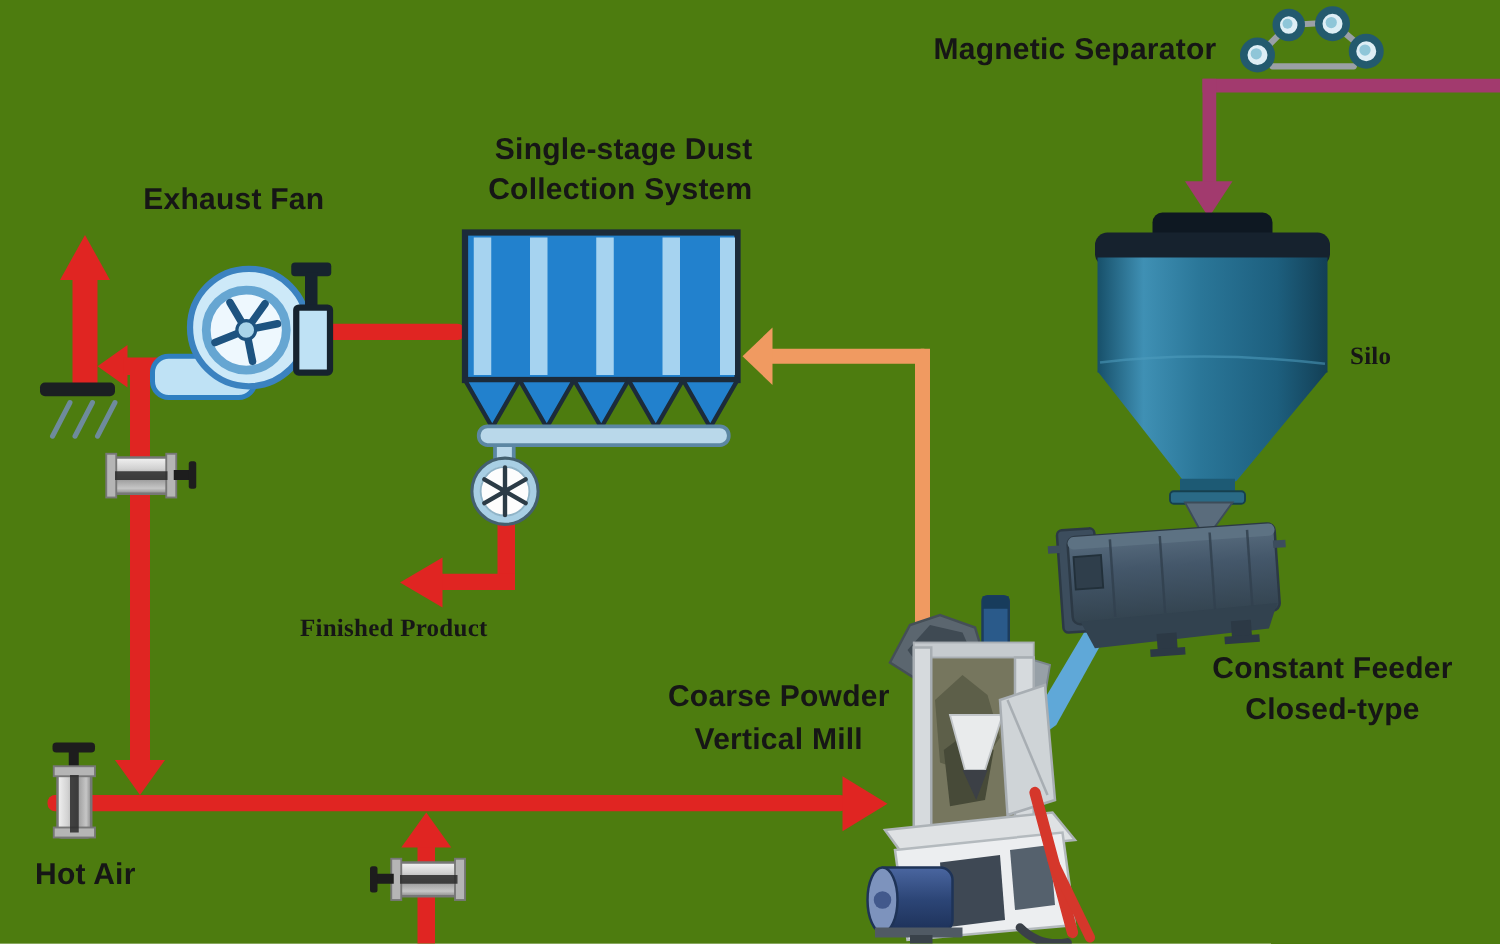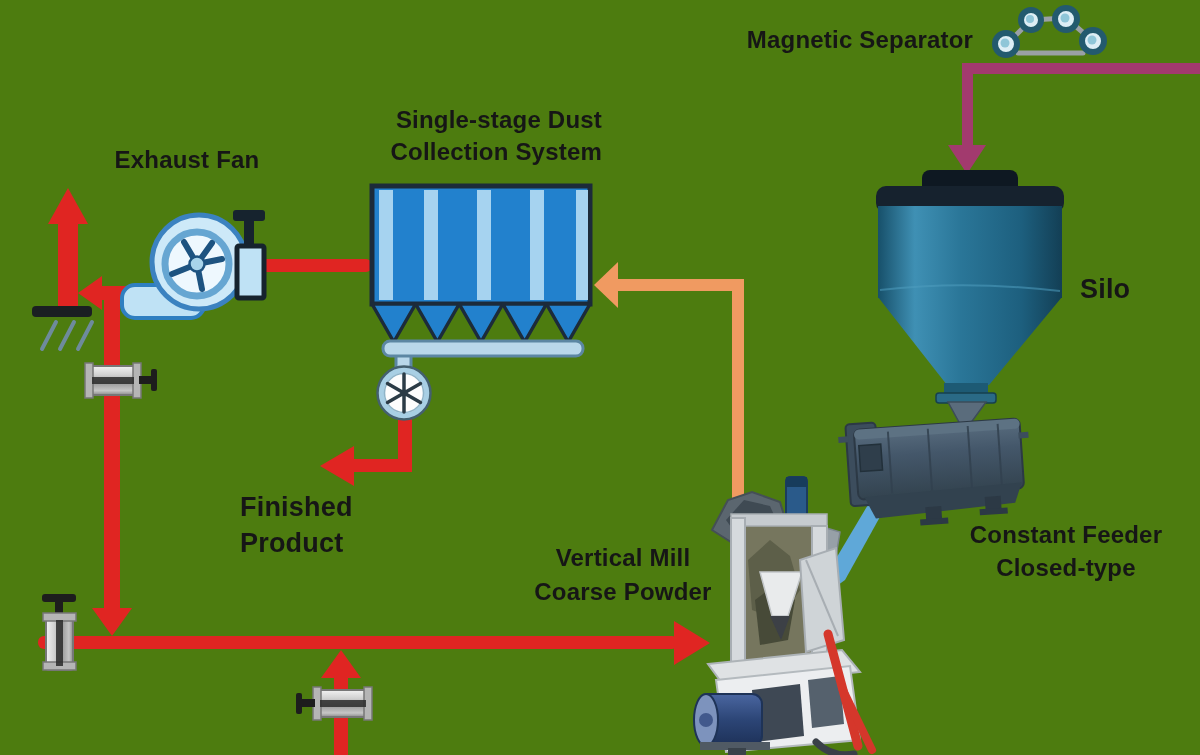--- a/index.html
+++ b/index.html
@@ -9,21 +9,21 @@
     font-family:"Liberation Sans",sans-serif;
   }
   .canvas svg{position:absolute;left:0;top:0;}
   .lbl{
     position:absolute;color:#161616;font-weight:700;
     text-align:center;line-height:1.32;z-index:5;
     letter-spacing:0.2px;
   }
   .lbl .line{display:block;}
   .fs24{font-size:24px;}
-  .fs27{font-size:27px;}
+  .fs27{font-size:20px;font-family:Liberation Serif, serif;}
 </style>
 </head>
 <body>
 
 <div class="canvas">
 
 <svg width="1200" height="755" viewBox="0 0 1200 755">
   <defs>
     <linearGradient id="siloGrad" x1="0" y1="0" x2="1" y2="0">
       <stop offset="0" stop-color="#17506a"></stop>
@@ -277,22 +277,25 @@
 <div class="lbl fs27" style="left:1080px;top:272px;width:120px;text-align:left;">
   <span class="line">Silo</span>
 </div>
 
 <div class="lbl fs24" style="left:950px;top:518px;width:232px;line-height:33px;">
   <span class="line">Constant Feeder</span>
   <span class="line">Closed-type</span>
 </div>
 
 <div class="lbl fs24" style="left:518px;top:541px;width:210px;line-height:34px;">
+  <span class="line">Coarse Powder</span>
   <span class="line">Vertical Mill</span>
-  <span class="line">Coarse Powder</span>
 </div>
 
 <div class="lbl fs27" style="left:220px;top:490px;width:210px;text-align:left;margin-left:20px;">
   <span class="line">Finished Product</span>
 </div>
 
+<div class="lbl fs24" style="left:28px;top:684px;width:120px;text-align:left;">
+  <span class="line">Hot Air</span>
+</div>
 
 </div>
 
 </body></html>

